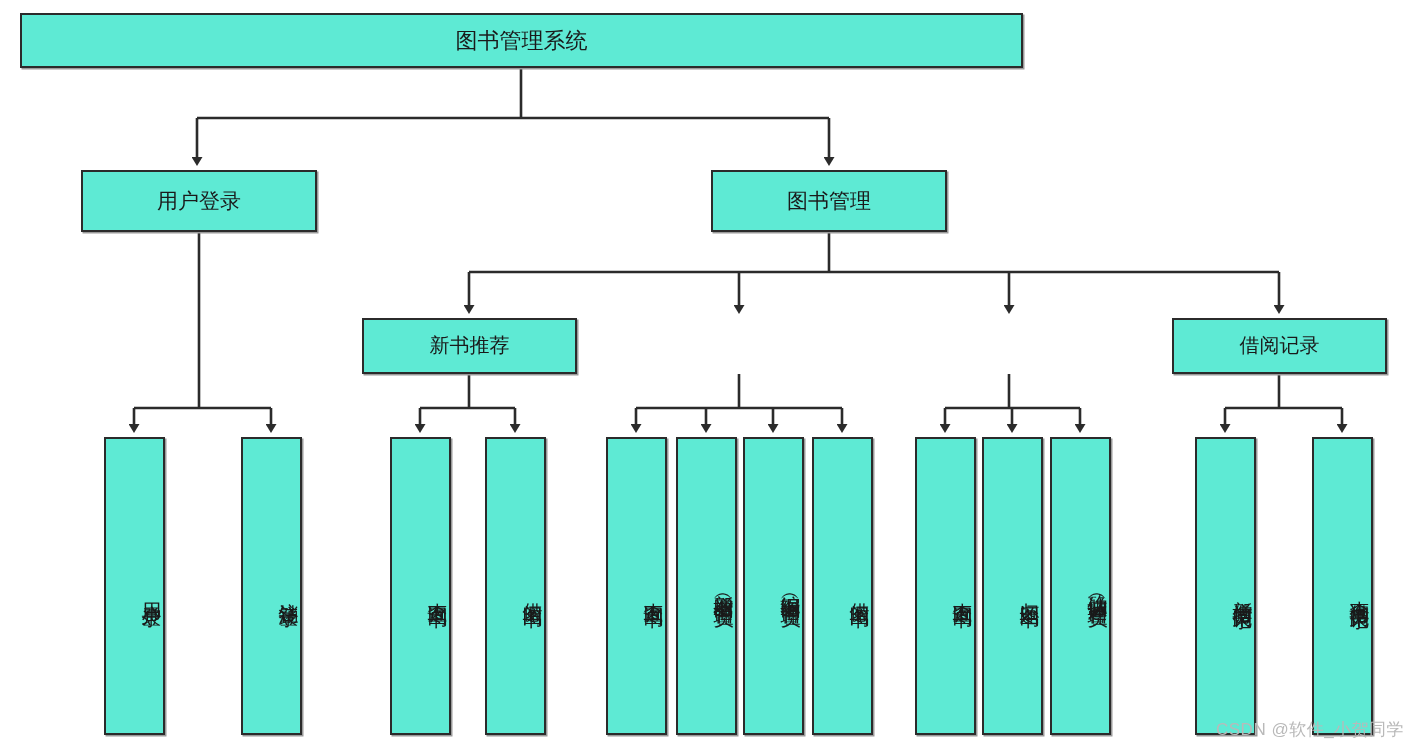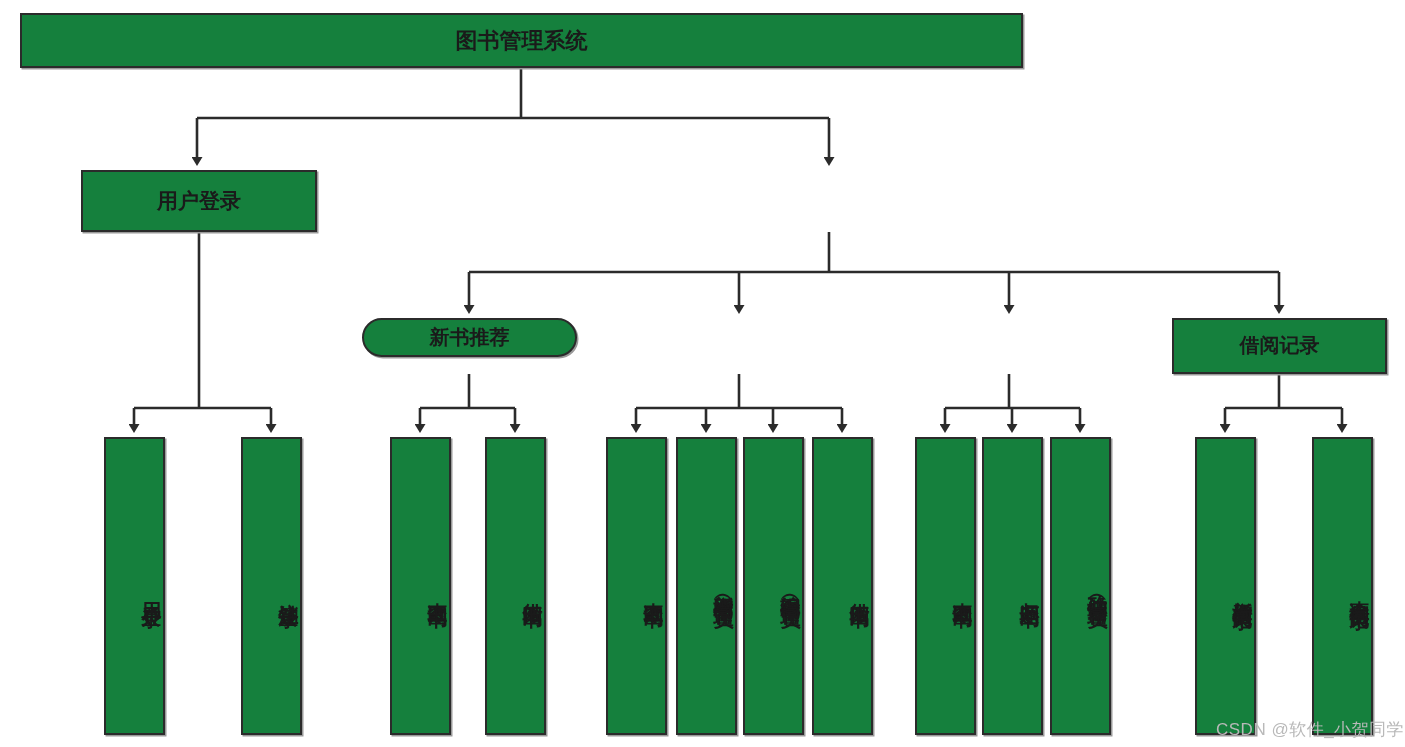--- a/index.html
+++ b/index.html
@@ -16,30 +16,29 @@
     overflow: hidden;
   }
   #edges {
     position: absolute;
     left: 0; top: 0;
     width: 1405px; height: 747px;
     pointer-events: none;
   }
   .node {
     position: absolute;
-    background: #15803d;
+    background: #5eead4;
     border: 2px solid #2b2b2b;
     box-shadow: 1.5px 1.5px 0 0 #9a9a9a;
     display: flex;
     align-items: center;
     justify-content: center;
     color: #1a1a1a;
     text-align: center;
     line-height: 1.18;
-    font-weight: bold;
   }
   .node.root   { font-size: 22px; }
   .node.lvl2   { font-size: 21px; }
   .node.lvl3   { font-size: 20px; }
   .node.leaf {
     font-size: 20px;
     writing-mode: vertical-rl;
     text-orientation: upright;
     align-items: flex-start;
     justify-content: center;
@@ -106,22 +105,23 @@
       <path d="M1279,374 L1279,408"></path>
       <path d="M1225,408 L1342,408"></path>
       <path d="M1225,408 L1225,425" marker-end="url(#arrow)"></path>
       <path d="M1342,408 L1342,425" marker-end="url(#arrow)"></path>
     </g>
   </svg>
 
   <div class="node root" style="left: 20px; top: 13px; width: 1003px; height: 55px;">图书管理系统</div>
 
   <div class="node lvl2" style="left: 81px; top: 170px; width: 236px; height: 62px;">用户登录</div>
+  <div class="node lvl2" style="left: 711px; top: 170px; width: 236px; height: 62px;">图书管理</div>
 
-  <div class="node lvl3" style="left: 362px; top: 318px; width: 215px; height: 39px; border-radius: 20px;">新书推荐</div>
+  <div class="node lvl3" style="left: 362px; top: 318px; width: 215px; height: 56px;">新书推荐</div>
   <div class="node lvl3" style="left: 1172px; top: 318px; width: 215px; height: 56px; text-align: center;">借阅记录</div>
 
   <div class="node leaf" style="left: 104px; top: 437px; width: 61px; height: 298px;">用户登录</div>
   <div class="node leaf" style="left: 241px; top: 437px; width: 61px; height: 298px;">注销登录</div>
   <div class="node leaf" style="left: 390px; top: 437px; width: 61px; height: 298px;">查询图书</div>
   <div class="node leaf" style="left: 485px; top: 437px; width: 61px; height: 298px;">借阅图书</div>
   <div class="node leaf" style="left: 606px; top: 437px; width: 61px; height: 298px;">查询图书</div>
   <div class="node leaf tall" style="left: 676px; top: 437px; width: 61px; height: 298px;">新增图书（管理员）</div>
   <div class="node leaf tall" style="left: 743px; top: 437px; width: 61px; height: 298px;">编辑图书（管理员）</div>
   <div class="node leaf" style="left: 812px; top: 437px; width: 61px; height: 298px;">借阅图书</div>

